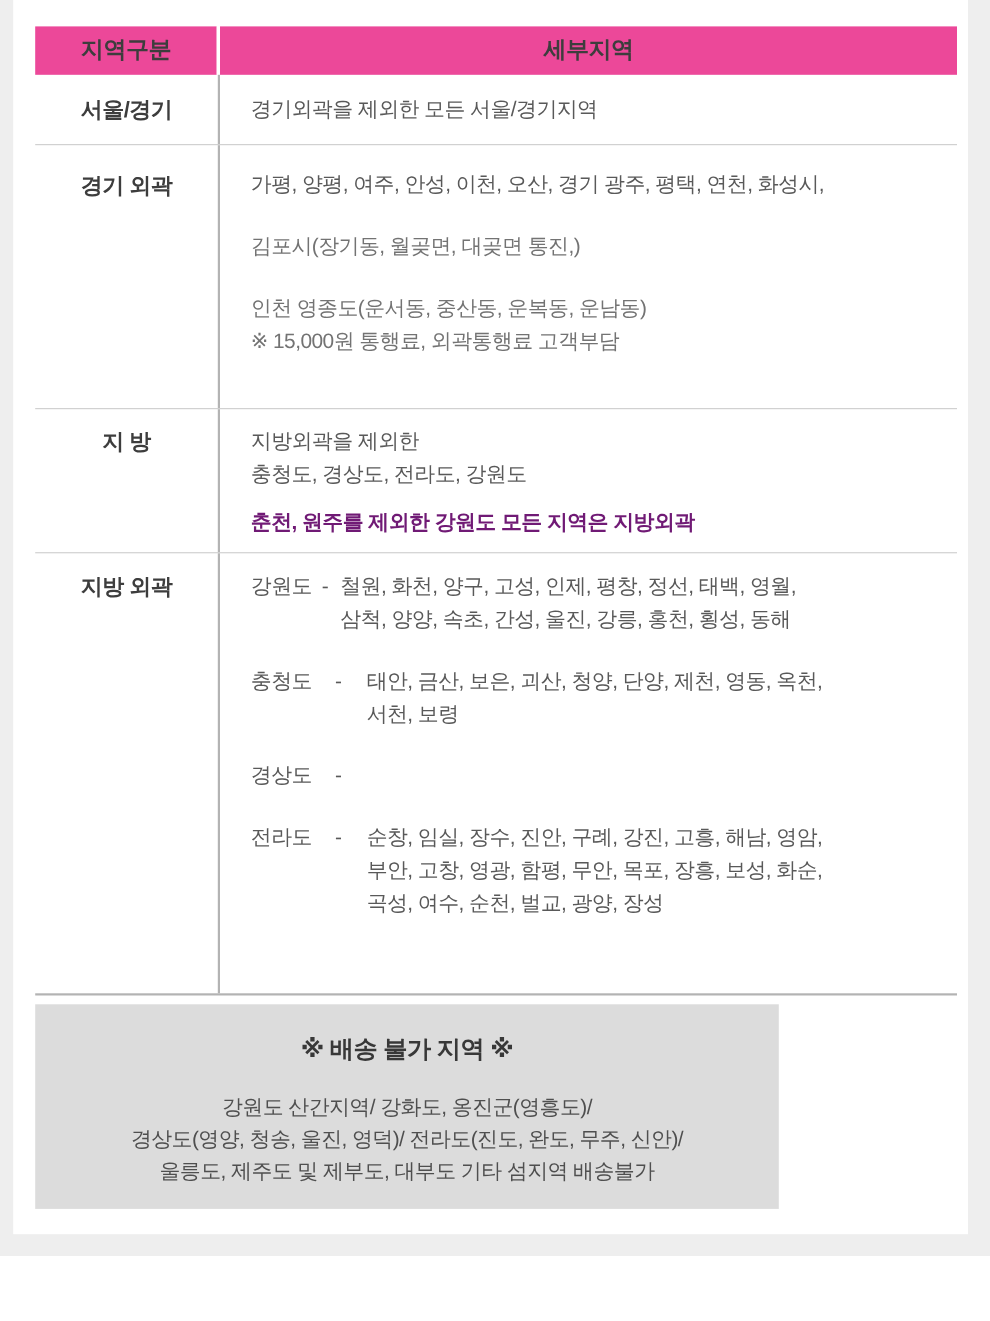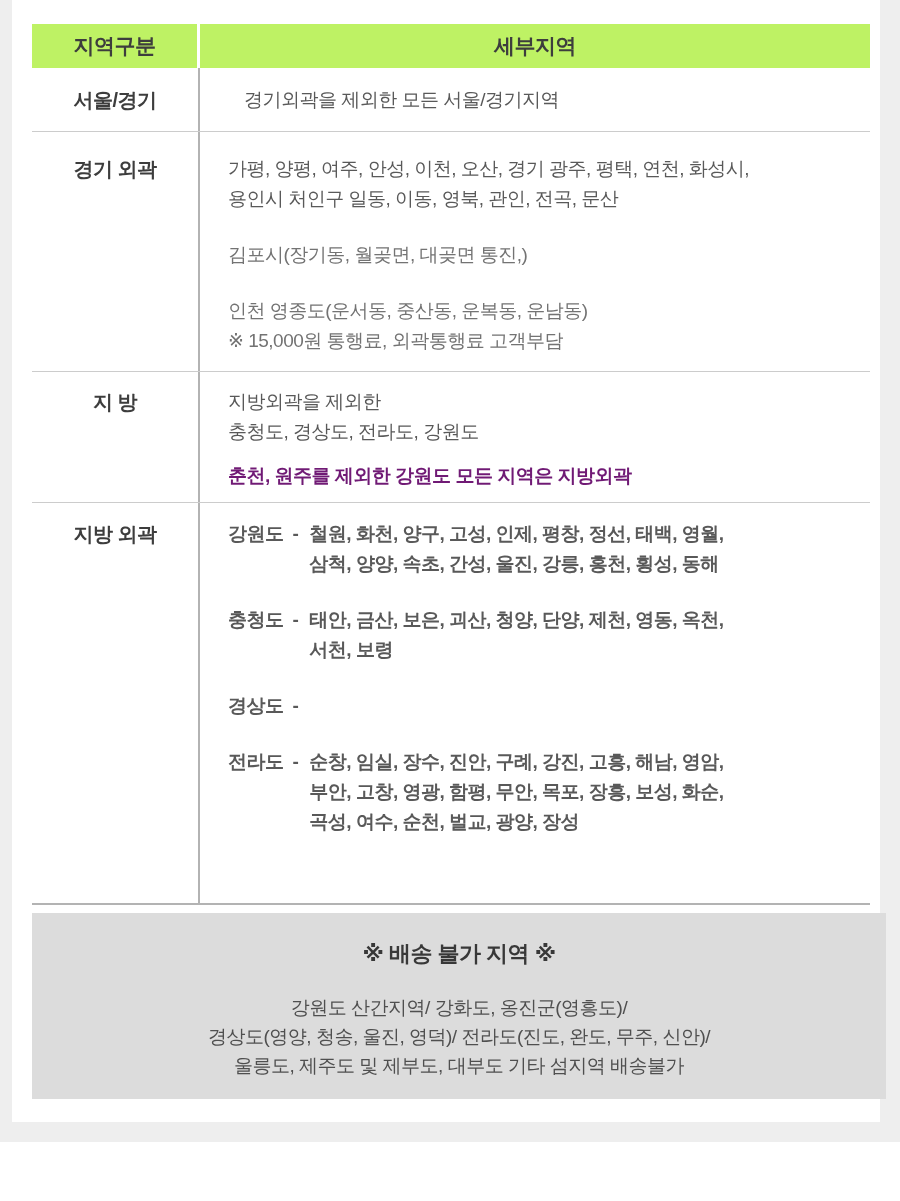--- a/index.html
+++ b/index.html
@@ -5,54 +5,54 @@
   * { margin:0; padding:0; box-sizing:border-box; }
   html,body { width:900px; background:#ffffff; }
   body { font-family:"Liberation Sans","DejaVu Sans",sans-serif; letter-spacing:-0.5px; }
 
   .page-bg { width:900px; height:1142px; background:#eeeeee; }
   .card { width:868px; height:1122px; margin-left:12px; background:#ffffff; padding:24px 10px 0 20px; }
 
   
   .region-table { width:838px; }
   .t-header { display:flex; }
-  .t-header .hcell { background:#bef264; height:44px; line-height:44px; text-align:center;
+  .t-header .hcell { background:#ec4899; height:44px; line-height:44px; text-align:center;
                      font-size:21px; font-weight:700; color:#3d3d3d; }
   .t-header .hcell.c1 { width:165px; }
   .t-header .hcell.gap { width:3px; background:#ffffff; }
   .t-header .hcell.c2 { flex:1; }
 
   .t-row { display:flex; width:100%; }
   .t-row + .t-row { border-top:1px solid #cccccc; }
   .t-row:last-of-type { border-bottom:2px solid #b3b3b3; }
 
   .label-cell { width:168px; flex:0 0 168px; border-right:2px solid #b3b3b3;
                 text-align:center; font-size:20px; font-weight:700; color:#3d3d3d; line-height:30px; }
   .content-cell { flex:1; padding-left:28px; font-size:19px; color:#595959; line-height:30px; white-space:nowrap; }
 
-  .row-seoul   { min-height:63px;gap:16px; }
+  .row-seoul   { min-height:63px; }
   .row-seoul   .label-cell, .row-seoul .content-cell { padding-top:17px; }
   .row-gyeonggi{ min-height:240px; }
   .row-gyeonggi .label-cell, .row-gyeonggi .content-cell { padding-top:22px; }
   .row-jibang  { min-height:131px; }
   .row-jibang  .label-cell, .row-jibang .content-cell { padding-top:15px; }
   .row-outer   { min-height:403px; }
   .row-outer   .label-cell, .row-outer .content-cell { padding-top:16px; }
 
   .para + .para { margin-top:26px; }
   .para.red  { color:#737373; }
   .bold-line { margin-top:14px; font-weight:700; color:#701a75; }
 
-  .pgroup { display:flex;font-weight:bold; }
-  .pgroup + .pgroup { margin-top:26px; }
+  .pgroup { display:flex; }
+  .pgroup + .pgroup { margin-top:26px;gap:12px; }
   .pname  { flex:0 0 auto; }
   .pdash  { margin:0 11px 0 9px; }
 
   
-  .notice { width:854px; margin-top:8px; background:#dcdcdc; height:186px;
+  .notice { width:676px; margin-top:8px; background:#dcdcdc; height:186px;
             text-align:center; padding-top:26px; }
   .notice-title { font-size:22px; font-weight:700; color:#383838; letter-spacing:-0.5px; }
   .notice-body  { margin-top:24px; font-size:19px; color:#4f4f4f; line-height:29px; white-space:nowrap; }
 </style>
 </head>
 <body>
 
 <div class="page-bg">
   <div class="card">
 
@@ -71,21 +71,20 @@
             <div>경기외곽을 제외한 모든 서울/경기지역</div>
           </div>
         </div>
       </div>
 
       <div class="t-row row-gyeonggi">
         <div class="label-cell">경기 외곽</div>
         <div class="content-cell">
           <div class="para">
             <div>가평, 양평, 여주, 안성, 이천, 오산, 경기 광주, 평택, 연천, 화성시,</div>
-            <div>용인시 처인구 일동, 이동, 영북, 관인, 전곡, 문산</div>
           </div>
           <div class="para red">
             <div>김포시(장기동, 월곶면, 대곶면 통진,)</div>
           </div>
           <div class="para red">
             <div>인천 영종도(운서동, 중산동, 운복동, 운남동)</div>
             <div>※ 15,000원 통행료, 외곽통행료 고객부담</div>
           </div>
         </div>
       </div>

